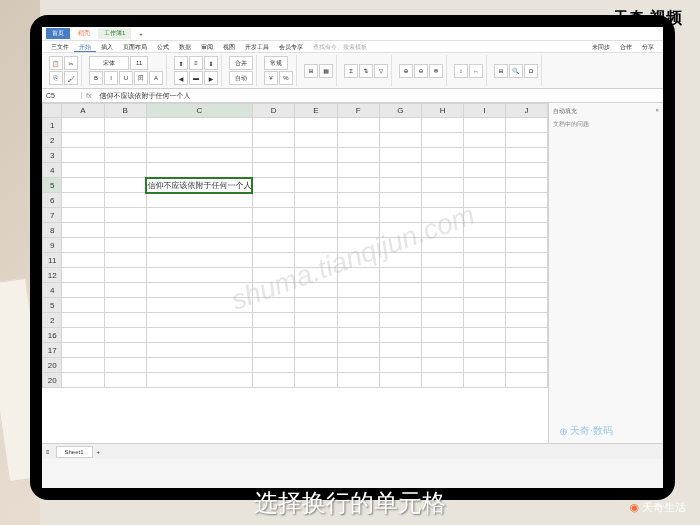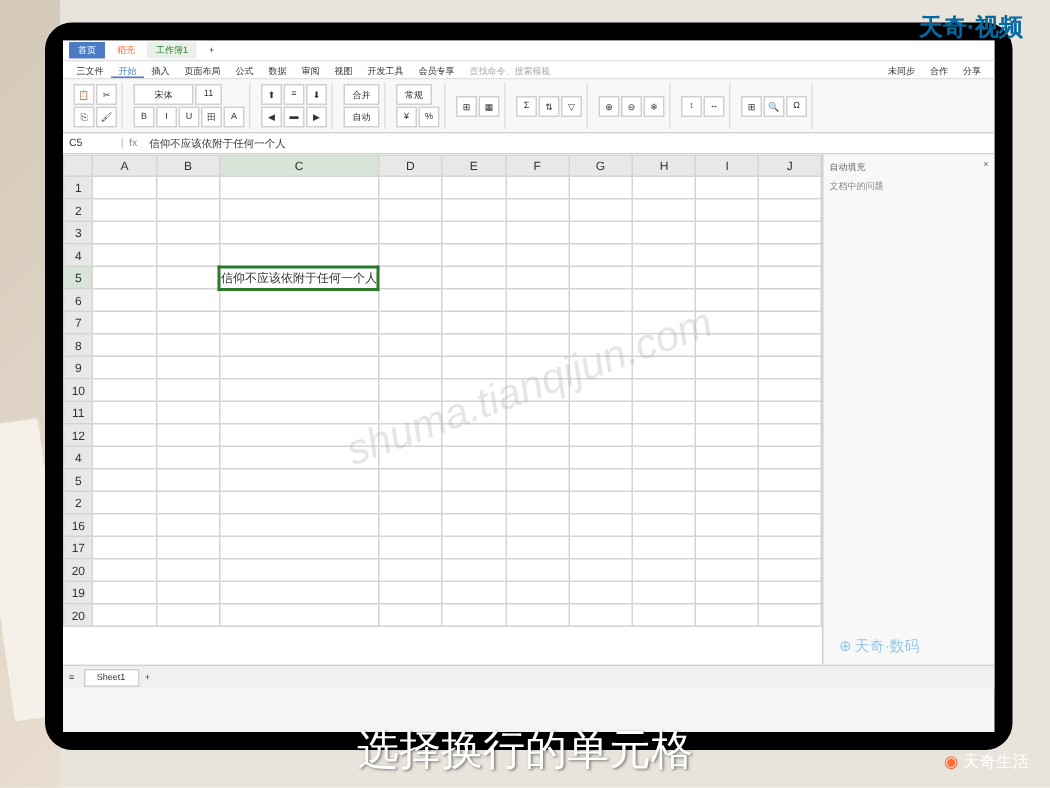--- a/index.html
+++ b/index.html
@@ -32,24 +32,24 @@
 .grid td.cell{height:15px;background:#fff}
 .grid .sel-col{background:#d8e4d8}
 .grid .sel-row{background:#d8e4d8}
 .grid td.active{border:2px solid #2a7a2a}
 .side-panel{width:115px;background:#f8f8f8;border-left:1px solid #d0d0d0;padding:4px;font-size:6px}
 .side-title{display:flex;justify-content:space-between;margin-bottom:4px;color:#666}
 .side-sub{color:#888;font-size:6px;margin-bottom:2px}
 .sheet-tabs{height:16px;background:#f0f0f0;display:flex;align-items:center;padding:0 4px;font-size:6px;border-top:1px solid #d0d0d0}
 .stab{padding:2px 8px;background:#fff;border:1px solid #d0d0d0}
 .watermark{position:absolute;top:50%;left:50%;transform:translate(-50%,-50%) rotate(-20deg);font-size:28px;color:rgba(180,180,180,0.35);pointer-events:none;font-style:italic}
-.brand-tr{position:absolute;top:8px;right:18px;color:#0369a1;font-size:16px;font-weight:bold}
+.brand-tr{position:absolute;top:8px;right:18px;color:#000000;font-size:16px;font-weight:bold}
 .brand-br{position:absolute;bottom:10px;right:14px;color:#fff;font-size:11px;display:flex;align-items:center;gap:3px}
 .brand-badge{position:absolute;bottom:50px;right:50px;color:#6bb5e8;font-size:10px;display:flex;align-items:center;gap:2px;opacity:0.7}
-.subtitle{position:absolute;bottom:6px;left:50%;transform:translateX(-50%);color:#fff;font-size:28px;font-weight:500;text-shadow:1px 1px 2px rgba(0,0,0,0.5)}
+.subtitle{position:absolute;bottom:6px;left:50%;transform:translateX(-50%);color:#fff;font-size:24px;font-weight:500;text-shadow:1px 1px 2px rgba(0,0,0,0.5)}
 .decor{position:absolute;left:0;top:0;width:40px;height:525px;background:linear-gradient(135deg,#d4c9b8 0%,#e8ddd0 100%)}
 .book{position:absolute;left:-5px;top:280px;width:45px;height:200px;background:#f5f0e8;transform:rotate(-8deg);border:1px solid #e0d8c8}
 </style>
 </head>
 <body>
 
 <div class="decor"></div>
 <div class="book"></div>
 
 <div class="tablet">
@@ -302,33 +302,20 @@
                 <td class="cell"></td>
                 <td class="cell"></td>
                 <td class="cell"></td>
                 <td class="cell"></td>
                 <td class="cell"></td>
                 <td class="cell"></td>
                 <td class="cell"></td>
                 <td class="cell"></td>
               </tr>
 <tr>
-                <th class="rowh">10</th>
-                <td class="cell"></td>
-                <td class="cell"></td>
-                <td class="cell"></td>
-                <td class="cell"></td>
-                <td class="cell"></td>
-                <td class="cell"></td>
-                <td class="cell"></td>
-                <td class="cell"></td>
-                <td class="cell"></td>
-                <td class="cell"></td>
-              </tr>
-<tr>
                 <th class="rowh">11</th>
                 <td class="cell"></td>
                 <td class="cell"></td>
                 <td class="cell"></td>
                 <td class="cell"></td>
                 <td class="cell"></td>
                 <td class="cell"></td>
                 <td class="cell"></td>
                 <td class="cell"></td>
                 <td class="cell"></td>
@@ -407,33 +394,20 @@
                 <td class="cell"></td>
                 <td class="cell"></td>
                 <td class="cell"></td>
                 <td class="cell"></td>
                 <td class="cell"></td>
                 <td class="cell"></td>
                 <td class="cell"></td>
               </tr>
 <tr>
                 <th class="rowh">20</th>
-                <td class="cell"></td>
-                <td class="cell"></td>
-                <td class="cell"></td>
-                <td class="cell"></td>
-                <td class="cell"></td>
-                <td class="cell"></td>
-                <td class="cell"></td>
-                <td class="cell"></td>
-                <td class="cell"></td>
-                <td class="cell"></td>
-              </tr>
-<tr>
-                <th class="rowh">19</th>
                 <td class="cell"></td>
                 <td class="cell"></td>
                 <td class="cell"></td>
                 <td class="cell"></td>
                 <td class="cell"></td>
                 <td class="cell"></td>
                 <td class="cell"></td>
                 <td class="cell"></td>
                 <td class="cell"></td>
                 <td class="cell"></td>

